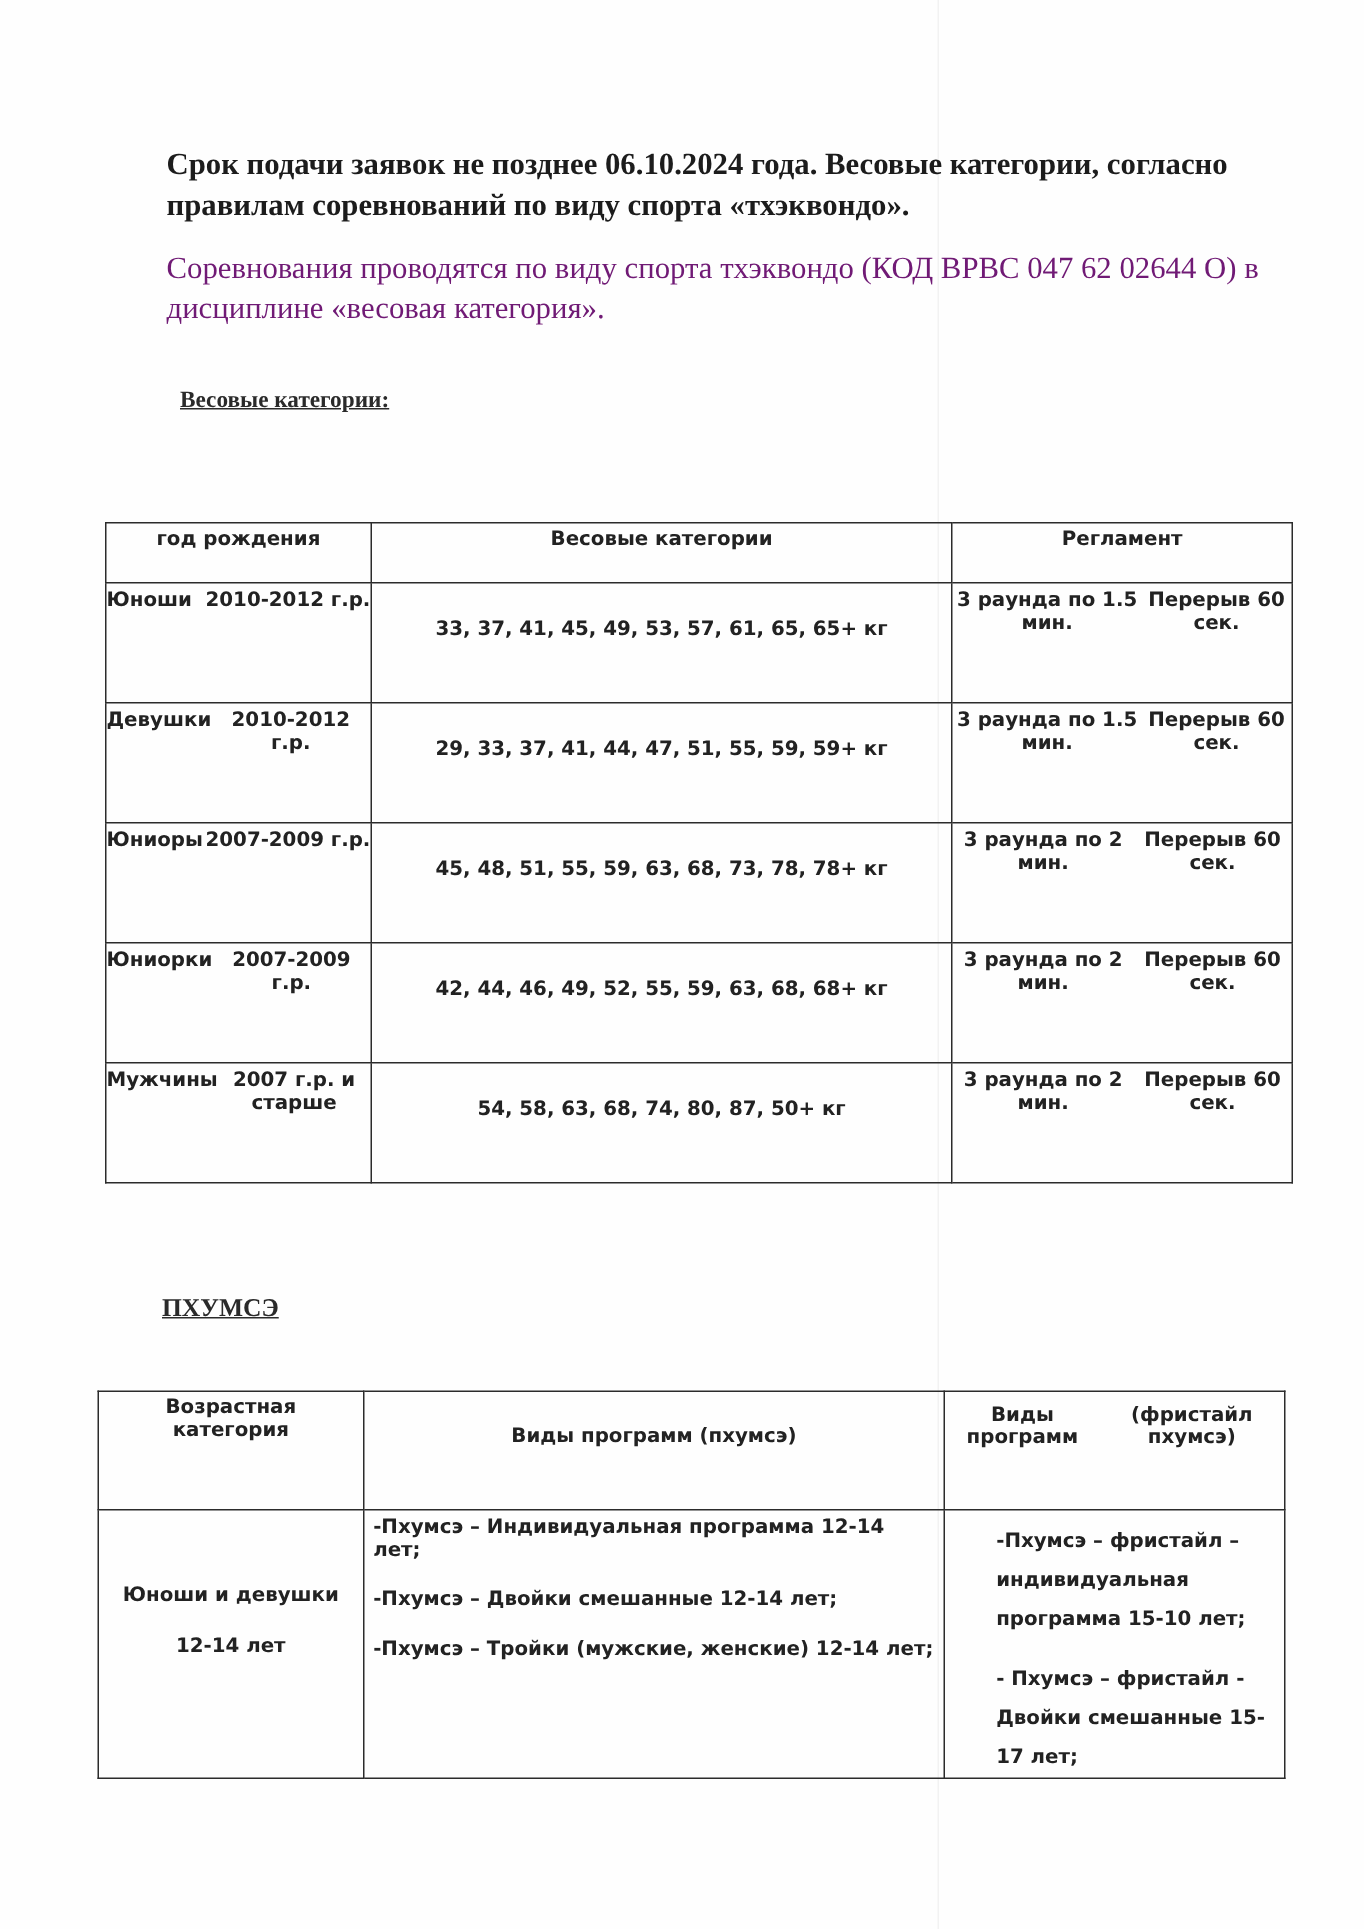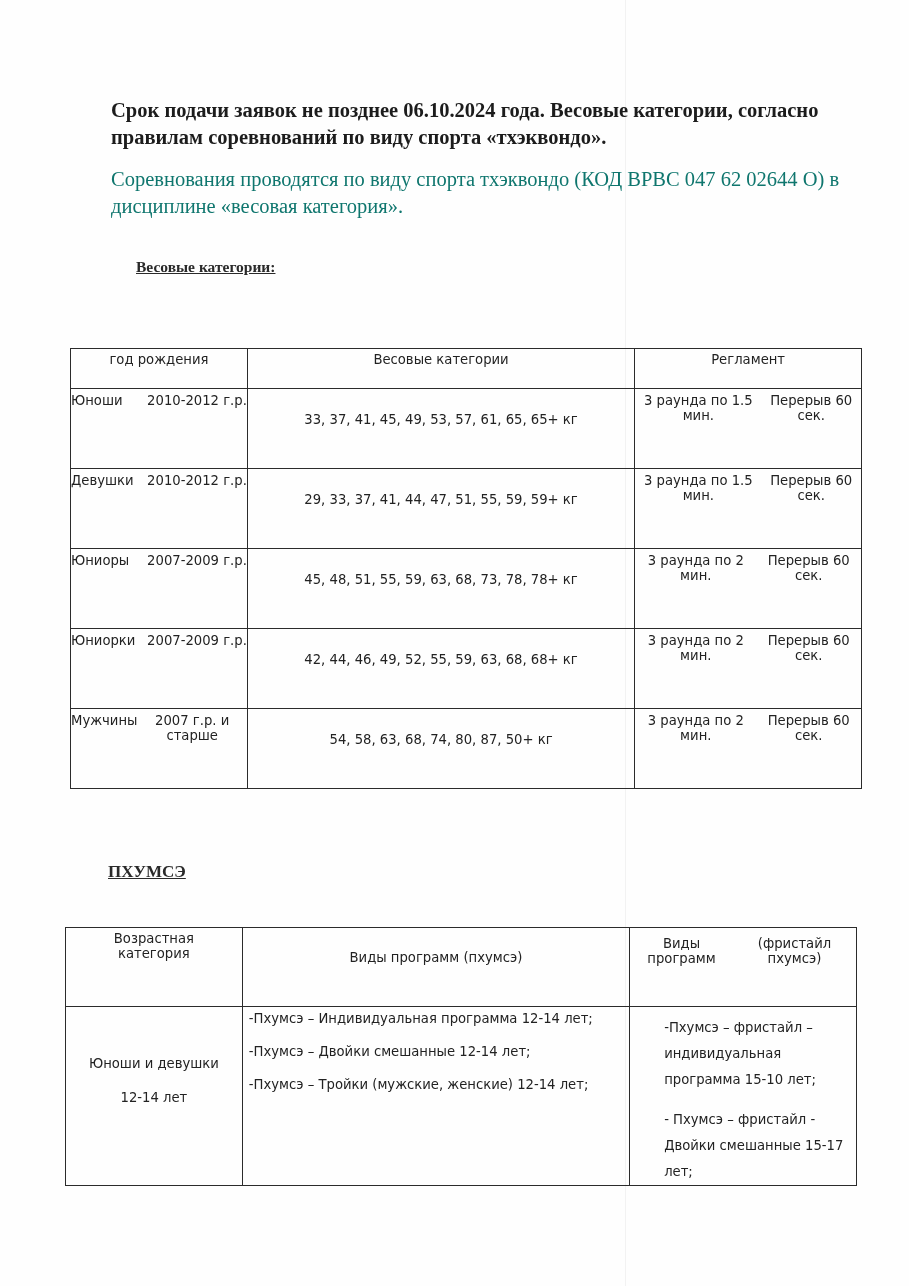--- a/index.html
+++ b/index.html
@@ -38,50 +38,50 @@
       color: #1c1c1c;
       margin: 0;
     }
     .intro {
       position: absolute;
       left: 111px; top: 166px;
       width: 770px;
       font-family: "Liberation Serif", serif;
       font-size: 20.5px;
       line-height: 27px;
-      color: #0f766e;
+      color: #701a75;
       margin: 0;
     }
     .section-title {
       position: absolute;
       font-family: "Liberation Serif", serif;
       font-weight: bold;
       text-decoration: underline;
       color: #2a2a2a;
     }
     .section-title.weights {
-      left: 136px; top: 258px;
+      left: 120px; top: 258px;
       font-size: 15.5px;
     }
     .section-title.poomsae {
       left: 108px; top: 862px;
       font-size: 17px;
       font-weight: bold;
     }
     table {
       position: absolute;
       border-collapse: collapse;
       font-family: "DejaVu Sans", sans-serif;
       font-size: 13.2px;
       color: #222;
     }
     table td, table th {
       border: 1.6px solid #2b2b2b;
       padding: 0;
-      font-weight: normal;
+      font-weight: bold;
       vertical-align: top;
       text-align: center;
       margin-top: 12px;
     }
     
     .weights-table {
       left: 70px; top: 348px;
       width: 792px;
     }
     .weights-table col.c1 { width: 177px; }

